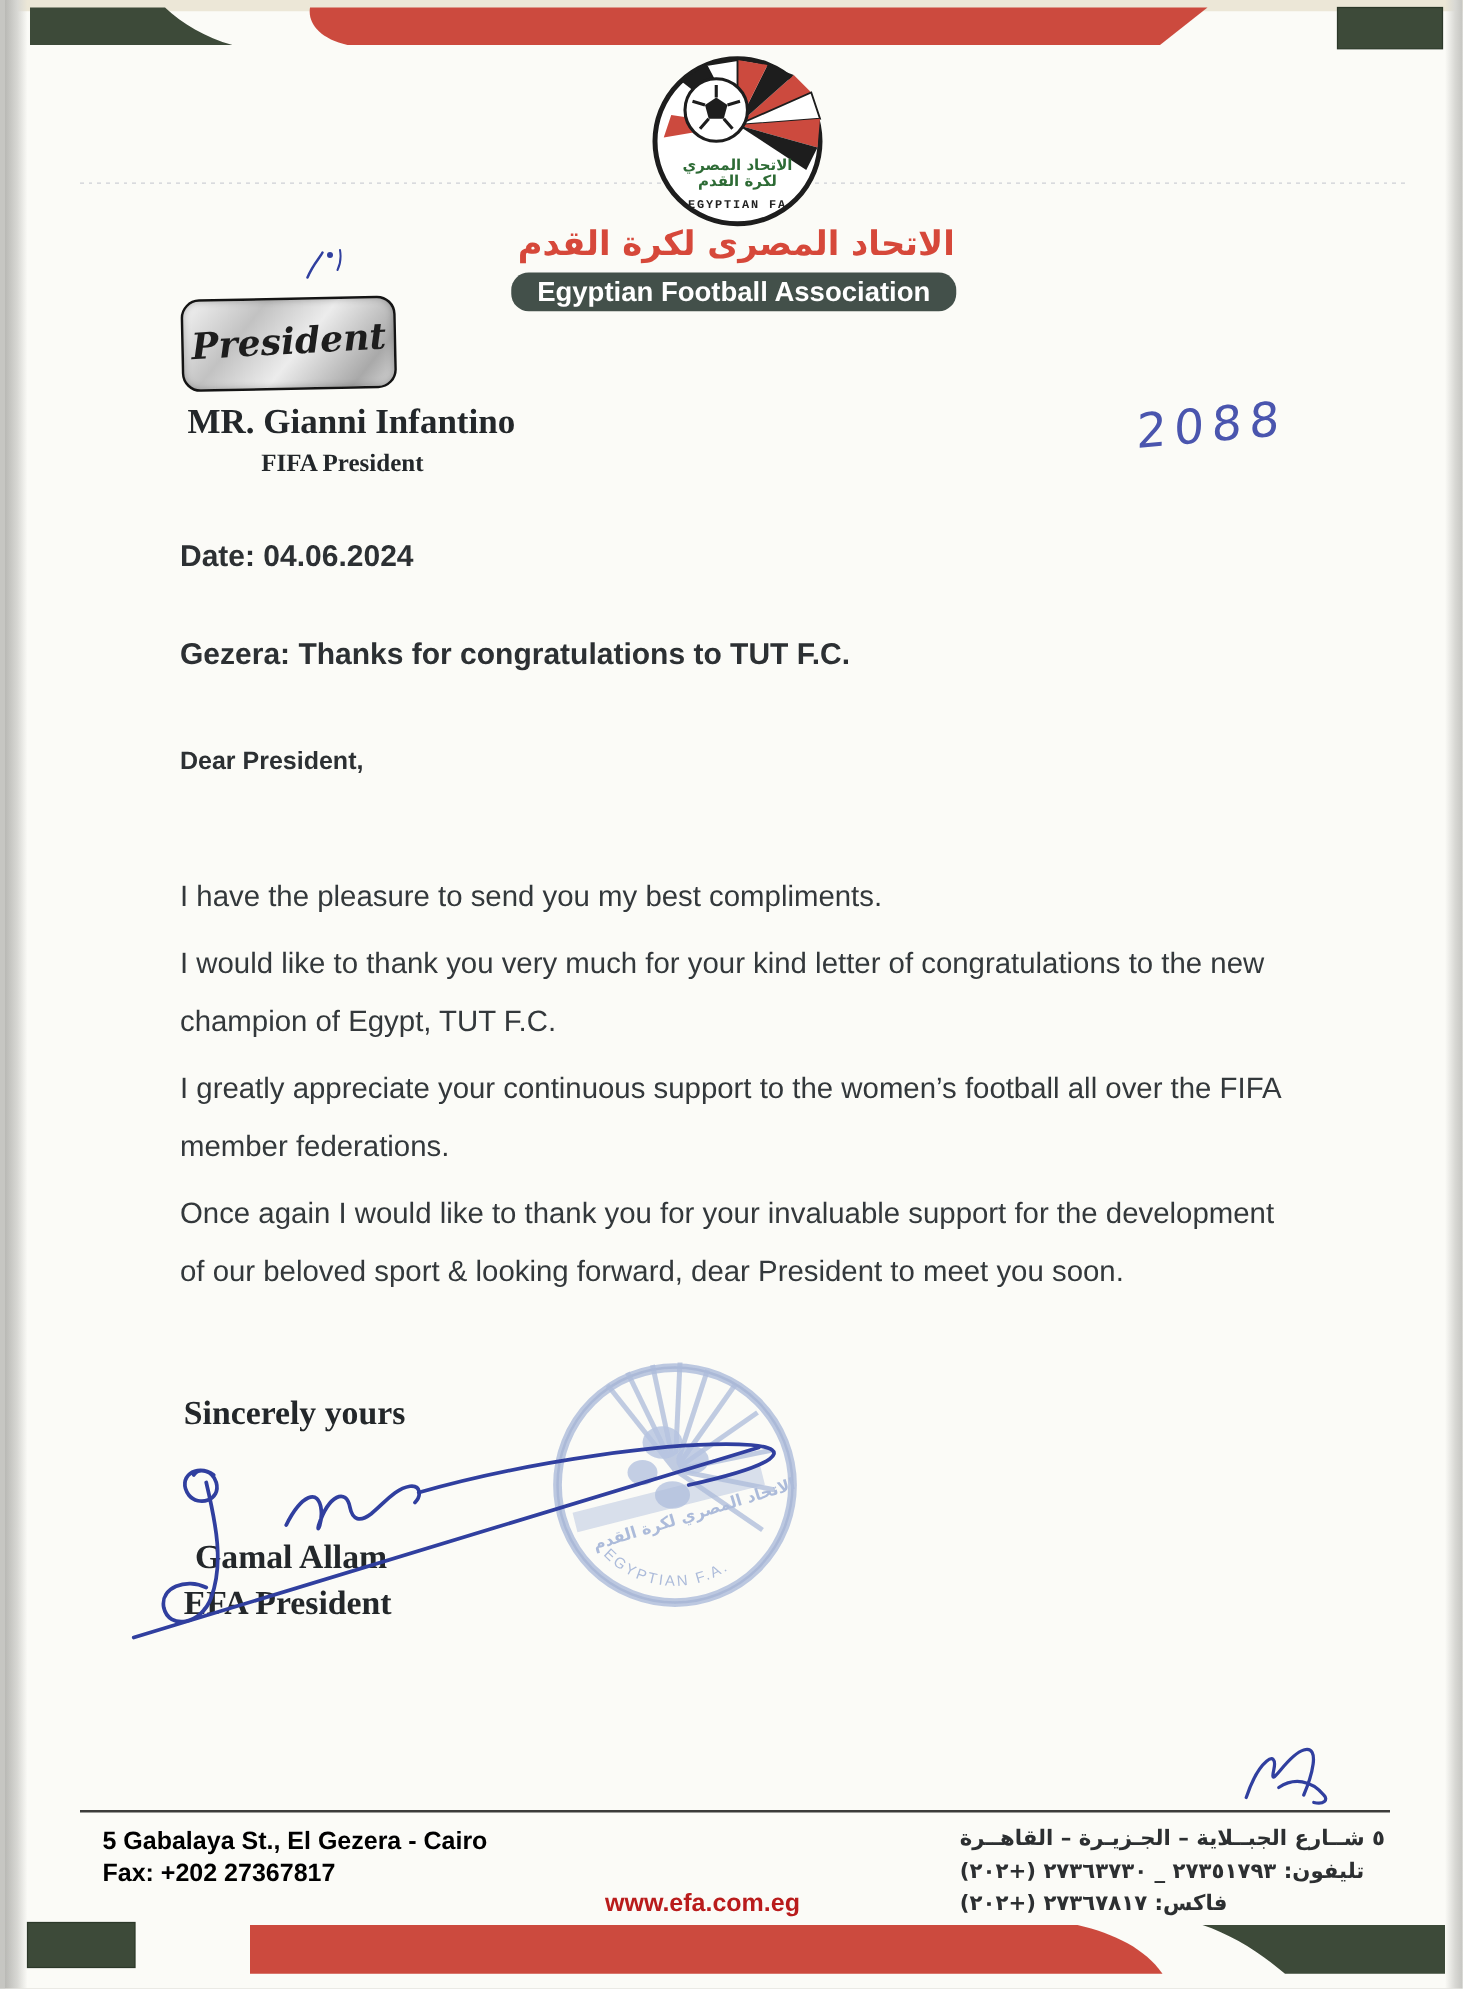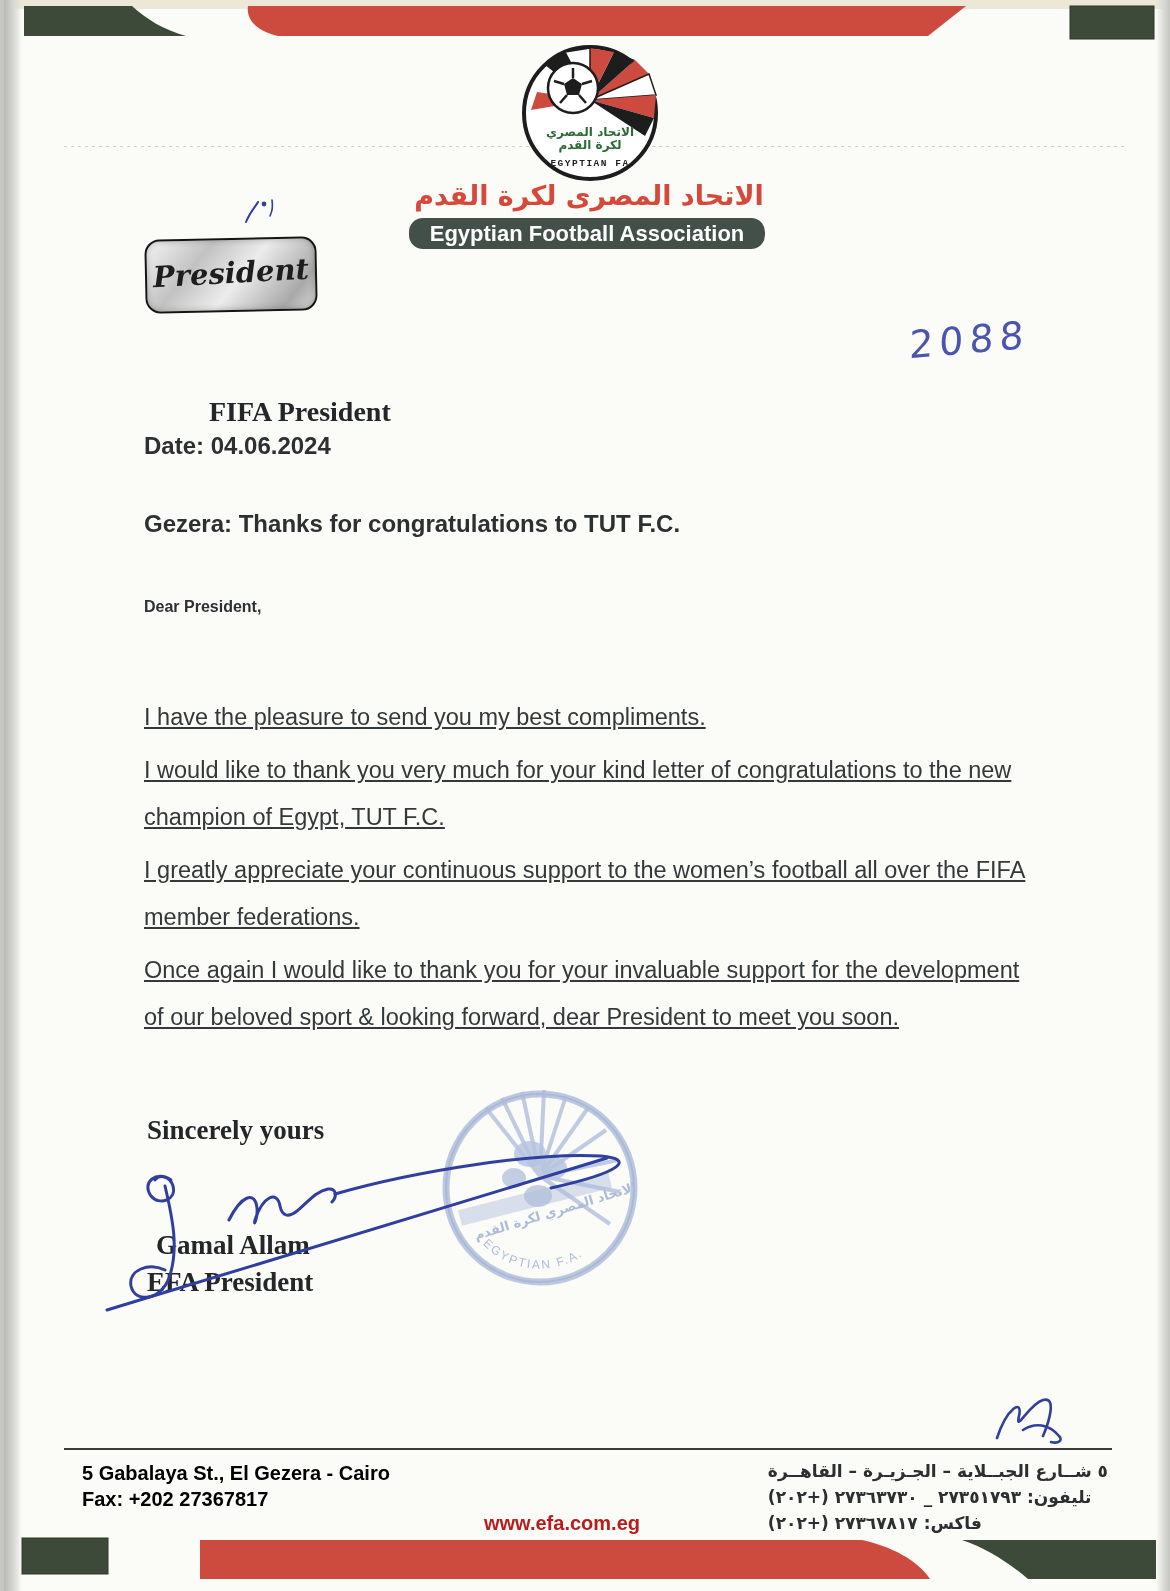--- a/index.html
+++ b/index.html
@@ -53,35 +53,35 @@
   }
   #president-stamp .txt{
     font-family:"DejaVu Serif",serif;font-style:italic;font-weight:600;
     font-size:29px;color:#1d1d1d;text-align:center;line-height:66px;
     transform:rotate(-2deg);
   }
 
   
   .serif-bold{font-family:"Liberation Serif",serif;font-weight:bold;color:#23272a;}
   #recipient-line1{left:146px;top:322px;font-size:28px;}
-  #recipient-line2{left:205px;top:360px;font-size:28px;margin-top:36px;}
+  #recipient-line2{left:205px;top:360px;font-size:20px;}
   #ref-number{
     left:905px;top:318px;font-family:"DejaVu Sans",sans-serif;
     color:#4a55ae;font-size:38px;letter-spacing:6px;
     transform:rotate(-5deg) skewX(-6deg);
   }
   .meta-line{left:140px;font-size:24px;font-weight:bold;color:#2c3033;}
   #date-line{top:432px;}
   #subject-line{top:510px;}
-  #salutation{left:140px;top:598px;font-size:16px;font-weight:bold;color:#2c3033;}
+  #salutation{left:140px;top:598px;font-size:20px;font-weight:bold;color:#2c3033;}
 
   
   #body-text{
     left:140px;top:694px;width:900px;
-    font-size:23.5px;line-height:47px;color:#33383b;text-decoration:underline;
+    font-size:23.5px;line-height:47px;color:#33383b;
   }
   #body-text p{margin:0 0 6px 0;}
 
   
   #valediction{left:143px;top:1115px;font-size:27px;}
   #signer-name{left:152px;top:1230px;font-size:27px;}
   #signer-title{left:143px;top:1267px;font-size:27px;}
 
   
   #sponsor-row{left:0;top:1352px;width:1170px;height:95px;}
@@ -147,20 +147,21 @@
   <div id="president-stamp" class="abs">
     <div class="txt">President</div>
   </div>
 
   <svg class="abs" style="left:236px;top:196px" width="40" height="34" viewBox="0 0 40 34">
     <path class="ink" d="M6,26 C10,16 16,10 18,6" stroke-width="2"></path>
     <circle cx="24" cy="8" r="2.4" fill="#303f9f"></circle>
     <path class="ink" d="M32,4 C33,10 32,16 30,20" stroke-width="1.6"></path>
   </svg>
 
+  <div id="recipient-line1" class="abs serif-bold">MR. Gianni Infantino</div>
   <div id="recipient-line2" class="abs serif-bold">FIFA President</div>
 
   <div id="ref-number" class="abs">2088</div>
 
   <div id="date-line" class="abs meta-line">Date: 04.06.2024</div>
   <div id="subject-line" class="abs meta-line">Gezera: Thanks for congratulations to TUT F.C.</div>
   <div id="salutation" class="abs">Dear President,</div>
 
   <div id="body-text" class="abs">
     <p>I have the pleasure to send you my best compliments.</p>

